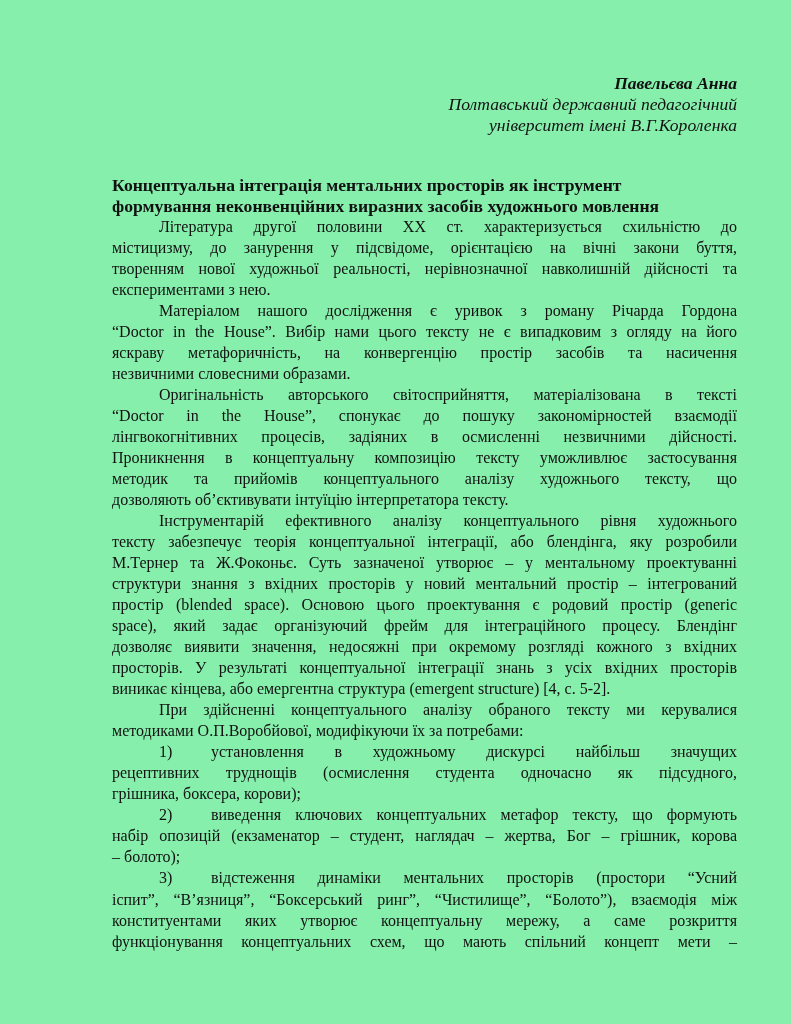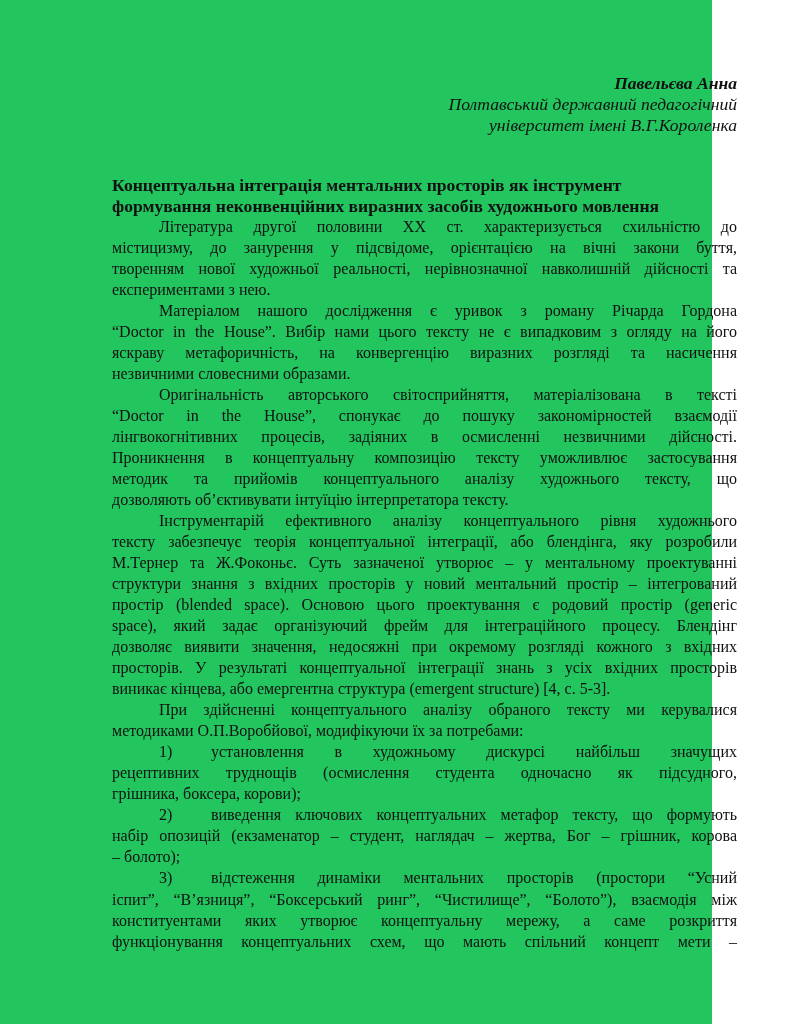--- a/index.html
+++ b/index.html
@@ -1,21 +1,21 @@
 <!DOCTYPE html>
 <html><head>
   <meta charset="utf-8">
   <style>
     html, body { margin: 0; padding: 0; background: #ffffff; }
     body {
       width: 791px; height: 1024px; position: relative; overflow: hidden;
       font-family: "Liberation Serif", "DejaVu Serif", serif;
       color: #111111;
     }
-    .page { position: absolute; left: 0; top: 0; width: 712px; height: 1024px; background: #22c55e; }
+    .page { position: absolute; left: 0; top: 0; width: 791px; height: 1024px; background: #86efac; }
     .header {
       position: absolute; left: 112px; top: 73px; width: 625px;
       text-align: right; font-style: italic; font-size: 17.6px; line-height: 21px;
     }
     .header .author { font-weight: bold; }
     .title {
       position: absolute; left: 112px; top: 175px; width: 625px;
       font-weight: bold; font-size: 17.6px; line-height: 21px;
     }
     .body {
@@ -51,21 +51,21 @@
     <div>
       <span class="line indent">Література другої половини XX ст. характеризується схильністю до</span>
       <span class="line">містицизму, до занурення у підсвідоме, орієнтацією на вічні закони буття,</span>
       <span class="line">творенням нової художньої реальності, нерівнозначної навколишній дійсності та</span>
       <span class="line last">експериментами з нею.</span>
     </div>
 
     <div>
       <span class="line indent">Матеріалом нашого дослідження є уривок з роману Річарда Гордона</span>
       <span class="line">“Doctor in the House”. Вибір нами цього тексту не є випадковим з огляду на його</span>
-      <span class="line">яскраву метафоричність, на конвергенцію виразних розгляді та насичення</span>
+      <span class="line">яскраву метафоричність, на конвергенцію простір засобів та насичення</span>
       <span class="line last">незвичними словесними образами.</span>
     </div>
 
     <div>
       <span class="line indent">Оригінальність авторського світосприйняття, матеріалізована в тексті</span>
       <span class="line">“Doctor in the House”, спонукає до пошуку закономірностей взаємодії</span>
       <span class="line">лінгвокогнітивних процесів, задіяних в осмисленні незвичними дійсності.</span>
       <span class="line">Проникнення в концептуальну композицію тексту уможливлює застосування</span>
       <span class="line">методик та прийомів концептуального аналізу художнього тексту, що</span>
       <span class="line last">дозволяють об’єктивувати інтуїцію інтерпретатора тексту.</span>
@@ -73,21 +73,21 @@
 
     <div>
       <span class="line indent">Інструментарій ефективного аналізу концептуального рівня художнього</span>
       <span class="line">тексту забезпечує теорія концептуальної інтеграції, або блендінга, яку розробили</span>
       <span class="line">М.Тернер та Ж.Фоконьє. Суть зазначеної утворює – у ментальному проектуванні</span>
       <span class="line">структури знання з вхідних просторів у новий ментальний простір – інтегрований</span>
       <span class="line">простір (blended space). Основою цього проектування є родовий простір (generic</span>
       <span class="line">space), який задає організуючий фрейм для інтеграційного процесу. Блендінг</span>
       <span class="line">дозволяє виявити значення, недосяжні при окремому розгляді кожного з вхідних</span>
       <span class="line">просторів. У результаті концептуальної інтеграції знань з усіх вхідних просторів</span>
-      <span class="line last">виникає кінцева, або емергентна структура (emergent structure) [4, с. 5-3].</span>
+      <span class="line last">виникає кінцева, або емергентна структура (emergent structure) [4, с. 5-2].</span>
     </div>
 
     <div>
       <span class="line indent">При здійсненні концептуального аналізу обраного тексту ми керувалися</span>
       <span class="line last">методиками О.П.Воробйової, модифікуючи їх за потребами:</span>
     </div>
 
     <div>
       <div>
         <span class="line indent"><span class="num">1)</span><span>установлення в художньому дискурсі найбільш значущих</span></span>

